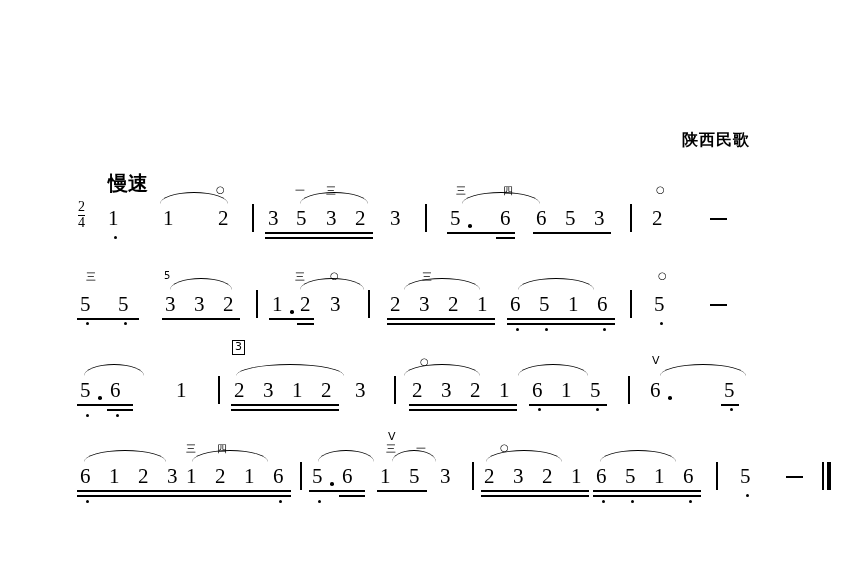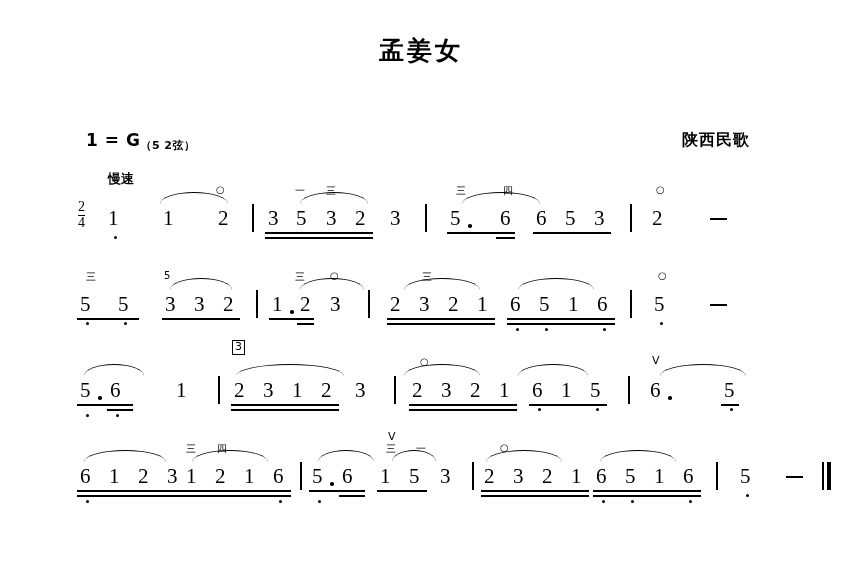--- a/index.html
+++ b/index.html
@@ -51,21 +51,21 @@
     top: 130px;
     font-size: 16px;
     font-weight: bold;
     font-family: "DejaVu Sans", sans-serif;
     letter-spacing: 1px;
   }
   .tempo {
     position: absolute;
     left: 108px;
     top: 170px;
-    font-size: 13px;
+    font-size: 20px;
     font-weight: bold;
     font-family: Liberation Serif, serif;
   }
 
   
   .row {
     position: absolute;
     left: 0;
     width: 842px;
     height: 76px;
@@ -147,25 +147,21 @@
     padding: 0px 2px;
     line-height: 1.15;
     background: #fff;
   }
 </style>
 </head>
 <body>
 
 <div class="sheet">
 
-  <div class="title">孟姜女</div>
-
-  <div class="key-sig">
-    <span>1 = G</span><span class="sub">（5 2弦）</span>
-  </div>
+
 
   <div class="composer">陕西民歌</div>
 
   <div class="tempo">慢速</div>
 
   <div class="row r1">
 
     <div class="meter" style="left:78px; top:14px;">
       <span class="num">2</span>
       <span class="den" style="border-top:1.4px solid #000;">4</span>

